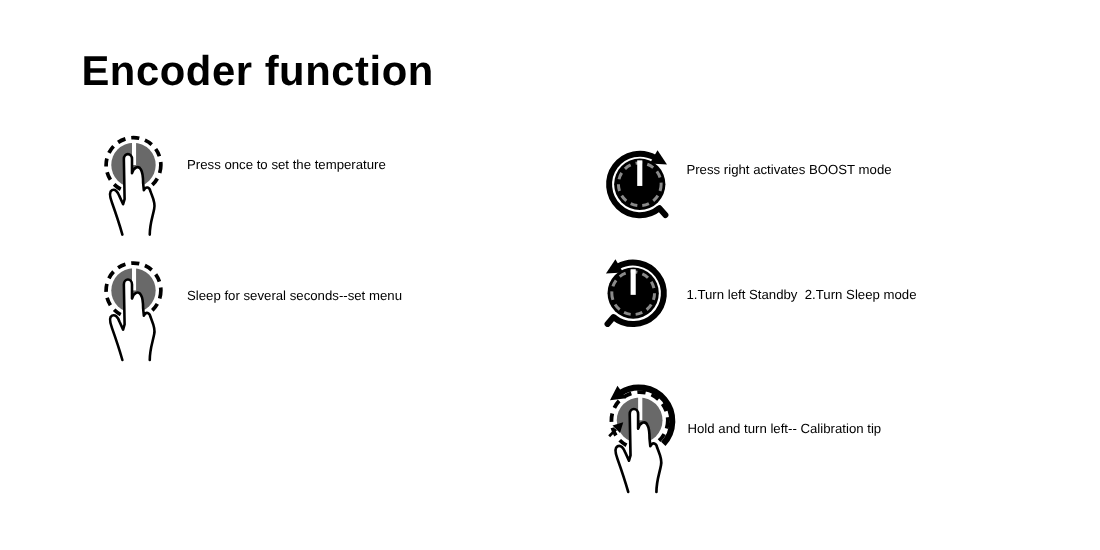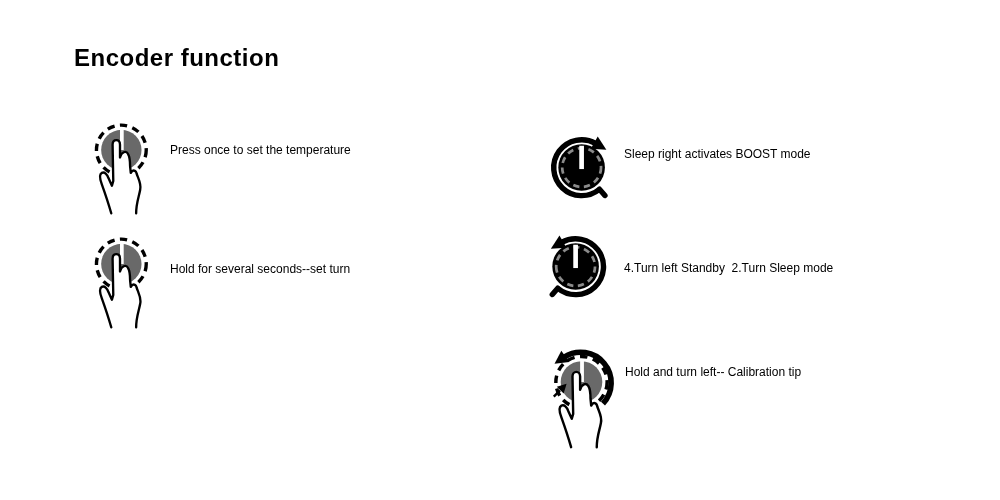--- a/index.html
+++ b/index.html
@@ -2,41 +2,41 @@
 <html><head>
 <meta charset="utf-8">
 <style>
   html,body { margin:0; padding:0; background:#fff; }
   .page {
     position:relative; width:1000px; height:500px; background:#ffffff;
     font-family:"Liberation Sans", sans-serif; color:#000; overflow:hidden;
   }
   .title {
     position:absolute; left:74px; top:44px;
-    font-size:24px; font-weight:bold; letter-spacing:0.5px; color:#000;
+    font-size:38px; font-weight:bold; letter-spacing:0.5px; color:#000;
   }
   .item { position:absolute; }
   .item svg { position:absolute; left:0; top:0; display:block; }
   .label {
     position:absolute; font-size:12px; line-height:21px; color:#000;
     white-space:pre; 
   }
   
   .item-0 { left:83px;  top:115px; width:450px; height:105px; }
   .item-0 .label { left:87px; top:25px; }
   .item-1 { left:83px;  top:229px; width:450px; height:105px; }
   .item-1 .label { left:87px; top:30px; }
   .item-2 { left:88px;  top:346px; width:450px; height:110px; }
   .item-2 .label { left:82px; top:22px; }
   .item-3 { left:541px; top:124px; width:450px; height:95px; }
   .item-3 .label { left:83px; top:20px; }
   .item-4 { left:535px; top:223px; width:460px; height:95px; }
   .item-4 .label { left:89px; top:35px; }
   .item-5 { left:542px; top:346px; width:450px; height:110px; }
-  .item-5 .label { left:83px; top:16px; }
+  .item-5 .label { left:83px; top:34px; }
   .defs-holder { position:absolute; width:0; height:0; overflow:hidden; }
 </style>
 </head>
 <body>
 
 <div class="page">
 
   <svg class="defs-holder" aria-hidden="true">
     <defs>
 
@@ -104,36 +104,36 @@
     <svg width="74" height="101" viewBox="0 0 110 150">
         <use href="#icon-knob-press"></use>
       </svg>
     <span class="label">Press once to set the temperature</span>
   </div>
 
   <div class="item item-1">
     <svg width="74" height="101" viewBox="0 0 110 150">
         <use href="#icon-knob-press"></use>
       </svg>
-    <span class="label">Hold for several seconds--set turn</span>
+    <span class="label">Sleep for several seconds--set menu</span>
   </div>
 
 
   <div class="item item-3">
     <svg width="82" height="87" viewBox="0 0 105 112">
         <use href="#icon-knob-rotate-right"></use>
       </svg>
-    <span class="label">Sleep right activates BOOST mode</span>
+    <span class="label">Press right activates BOOST mode</span>
   </div>
 
   <div class="item item-4">
     <svg width="82" height="87" viewBox="0 0 105 112">
         <use href="#icon-knob-rotate-left"></use>
       </svg>
-    <span class="label">4.Turn left Standby  2.Turn Sleep mode</span>
+    <span class="label">1.Turn left Standby  2.Turn Sleep mode</span>
   </div>
 
   <div class="item item-5">
     <svg width="79" height="104" viewBox="0 0 114 150">
         <use href="#icon-knob-press-rotate-left"></use>
       </svg>
     <span class="label">Hold and turn left-- Calibration tip</span>
   </div>
 
 </div>

